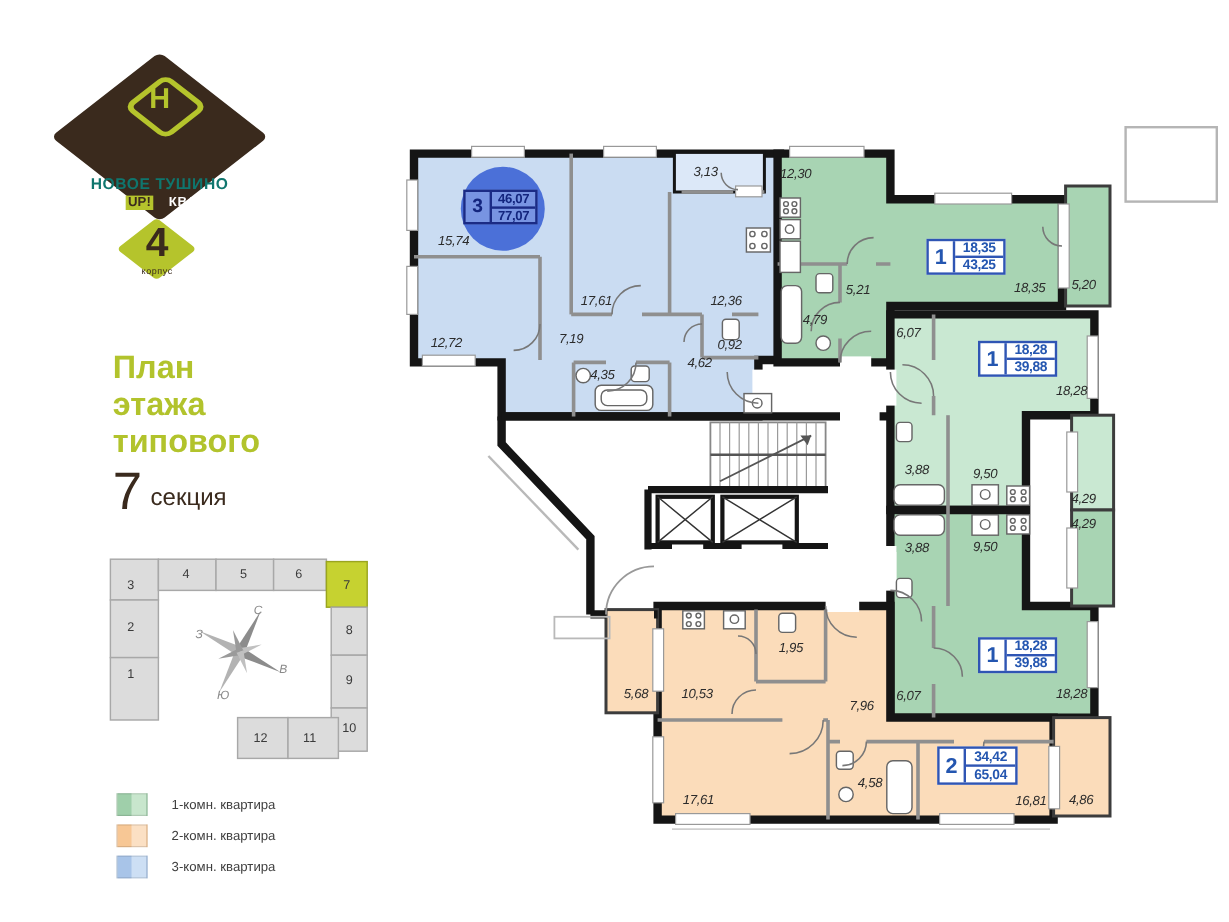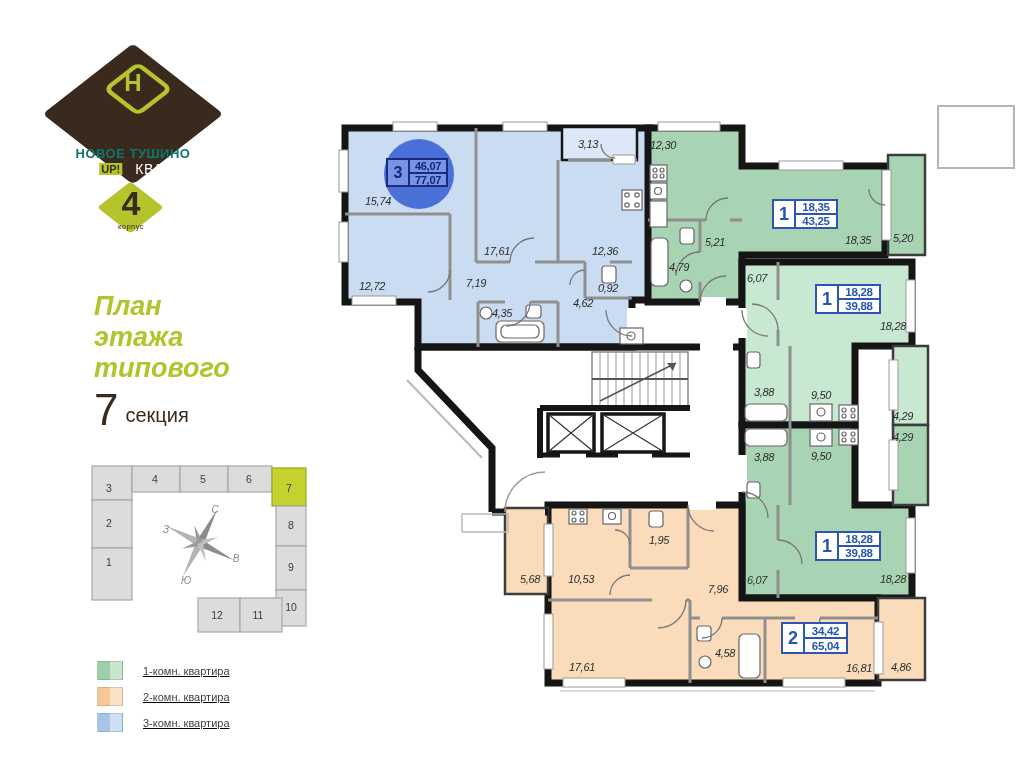--- a/index.html
+++ b/index.html
@@ -11,24 +11,24 @@
   #brown-diamond{left:69px;top:50px;width:128px;height:128px;background:#3a2a1d;
                  transform:scaleY(.78) rotate(45deg);transform-origin:center;border-radius:6px;}
   #green-diamond{left:107px;top:184px;width:47px;height:47px;background:#b5c42c;
                  transform:scaleY(.78) rotate(45deg);border-radius:4px;}
   #logo-glyph{left:113px;top:64px;width:40px;height:40px;border:5px solid #b5c42c;
               border-radius:9px;transform:scaleY(.78) rotate(45deg);}
   #logo-letter{left:133px;top:83px;color:#b5c42c;font-weight:bold;font-size:24px;}
   #brand1{left:133px;top:153px;color:#0f766e;font-weight:bold;font-size:13px;letter-spacing:.5px;white-space:nowrap;}
   #brand2{left:150px;top:169px;white-space:nowrap;display:flex;align-items:center;gap:13px;}
   #brand2 .up{background:#b5c42c;color:#3a2a1d;font-weight:bold;font-size:11px;padding:0 2px;}
-  #brand2 .kv{color:#fff;font-weight:normal;font-size:14px;letter-spacing:.5px;}
+  #brand2 .kv{color:#fff;font-weight:bold;font-size:11px;letter-spacing:.5px;}
   #bld-num{left:131px;top:203px;color:#3a2a1d;font-weight:bold;font-size:34px;}
   #bld-lbl{left:131px;top:226px;color:#3a2a1d;font-size:7.5px;letter-spacing:.5px;}
-  #page-title{left:94px;top:291px;color:#b2c32c;font-weight:bold;font-size:27px;line-height:31px;font-style:italic;}
+  #page-title{left:94px;top:291px;color:#b2c32c;font-weight:bold;font-size:27px;line-height:31px;}
   #section-line{left:94px;top:388px;display:flex;align-items:flex-end;gap:7px;color:#3a2a1d;}
   #section-line .num{font-size:44px;line-height:44px;font-weight:400;}
   #section-line .lbl{font-size:20px;margin-bottom:5px;}
   
   .al{position:absolute;transform:translate(-50%,-50%);font-style:italic;font-size:11px;
       color:#2b2b2b;white-space:nowrap;letter-spacing:-.3px;}
   .mn{position:absolute;transform:translate(-50%,-50%);font-size:10.5px;color:#3b3b3b;}
   .cp{position:absolute;transform:translate(-50%,-50%);font-style:italic;font-size:10px;color:#8a8a8a;}
   
   .badge{position:absolute;display:flex;background:#fff;border:2px solid #2f55b4;color:#2456b0;box-sizing:border-box;}
@@ -37,21 +37,21 @@
   .badge .vals{display:flex;flex-direction:column;flex:1;}
   .badge .vals span{flex:1;display:flex;align-items:center;justify-content:center;
                     font-weight:bold;font-size:11.5px;letter-spacing:-.3px;}
   .badge .vals span:first-child{border-bottom:2px solid #2f55b4;}
   #circle-3k{left:384px;top:139px;width:70px;height:70px;border-radius:50%;background:#4b70d8;}
   .badge.bluish{background:rgba(255,255,255,.25);border-color:#1b2b85;color:#13257e;}
   .badge.bluish .n{border-right-color:#1b2b85;font-size:16px;}
   .badge.bluish .vals span{font-size:11px;}
   .badge.bluish .vals span:first-child{border-bottom-color:#1b2b85;}
   
-  .lg-row{position:absolute;display:flex;align-items:center;gap:20px;text-decoration:underline;}
+  .lg-row{position:absolute;display:flex;align-items:center;gap:20px;}
   .lg-sw{width:26px;height:19px;border:1px solid rgba(0,0,0,.12);box-sizing:border-box;}
   .lg-lbl{font-size:11px;color:#3f3f3f;}
   svg{position:absolute;left:0;top:0;}
 </style>
 </head>
 <body>
 
 <div id="canvas">
 
   <svg width="1024" height="768" viewBox="0 0 1024 768">

